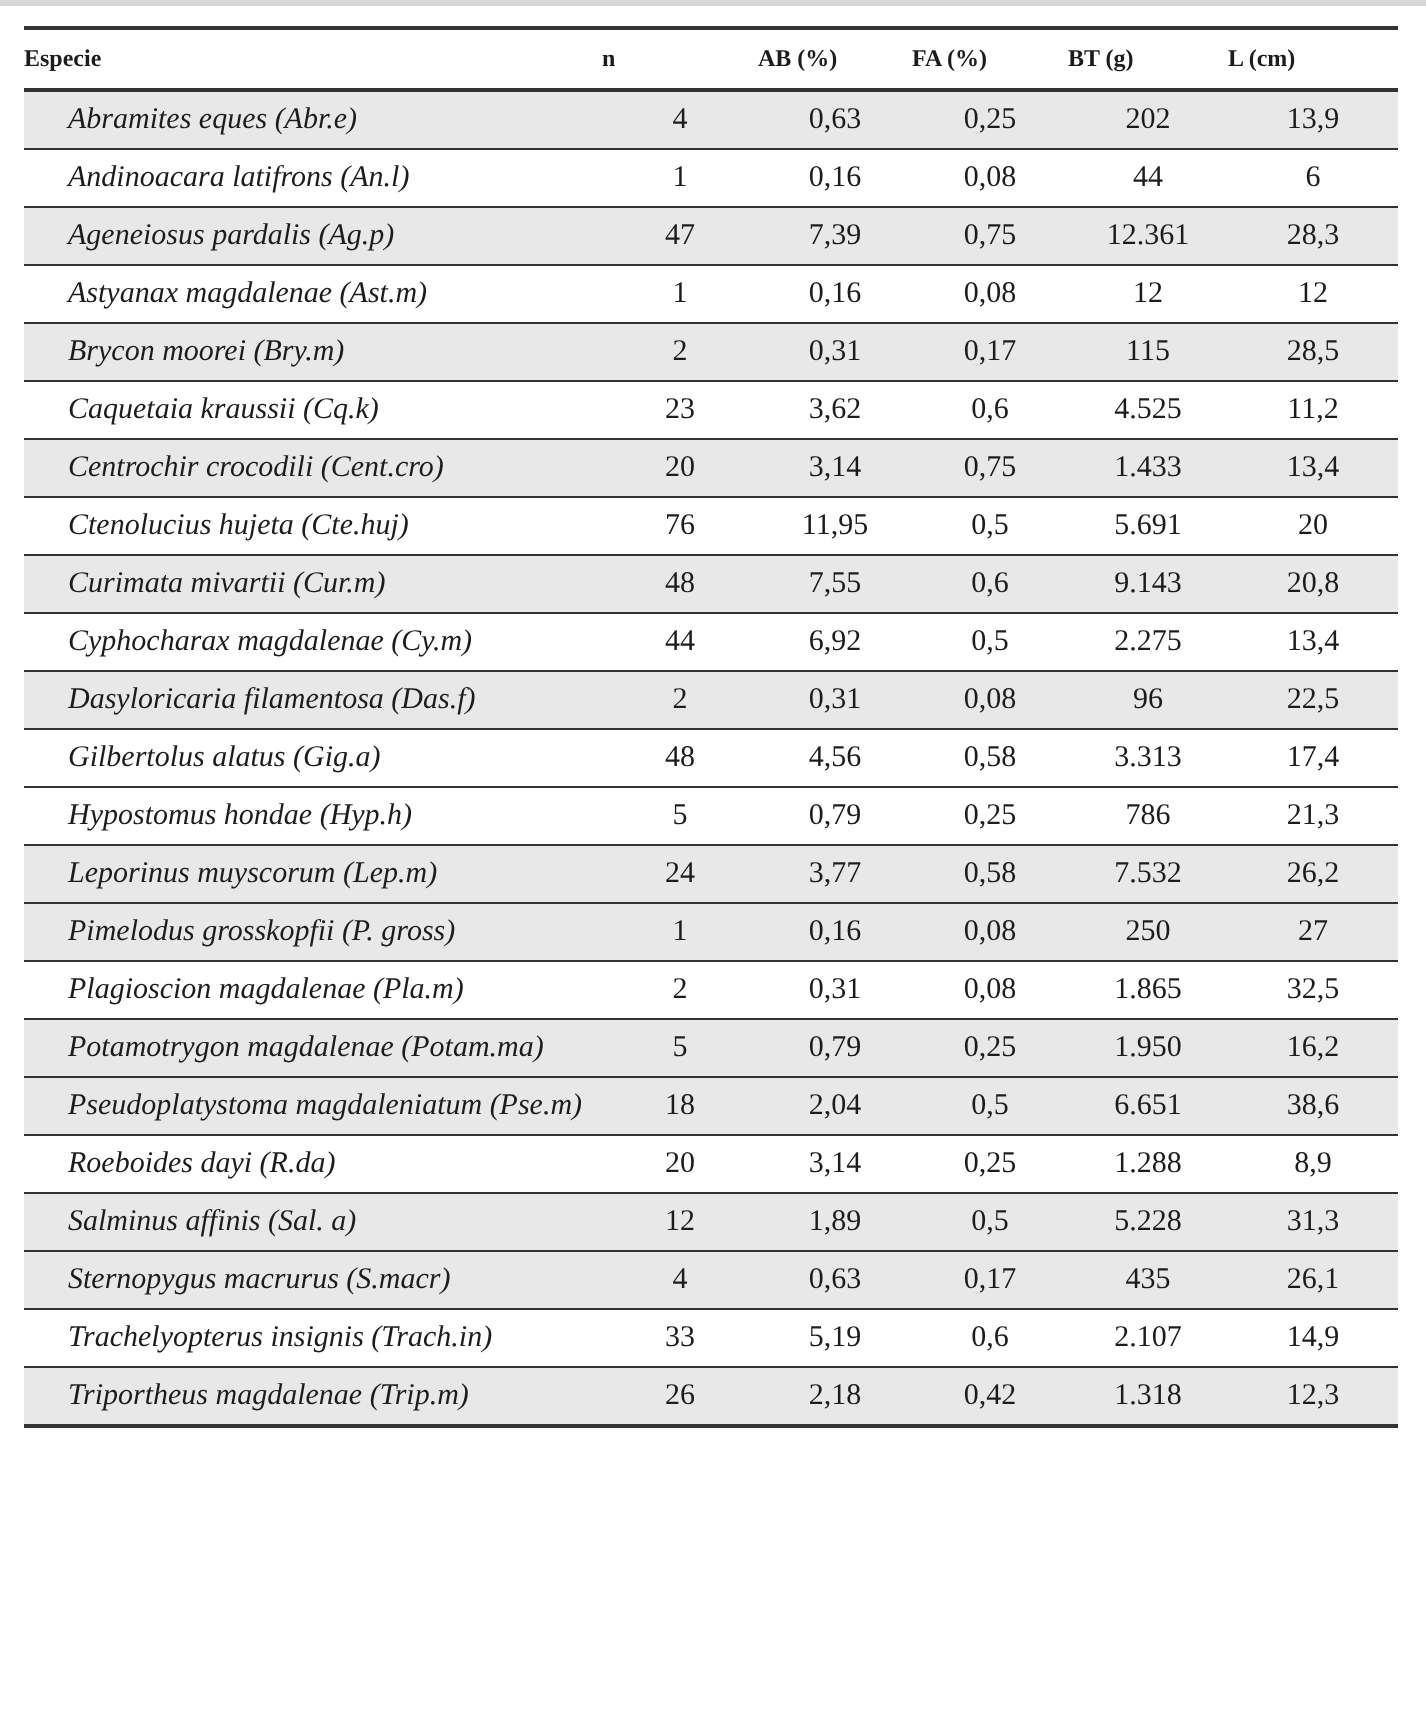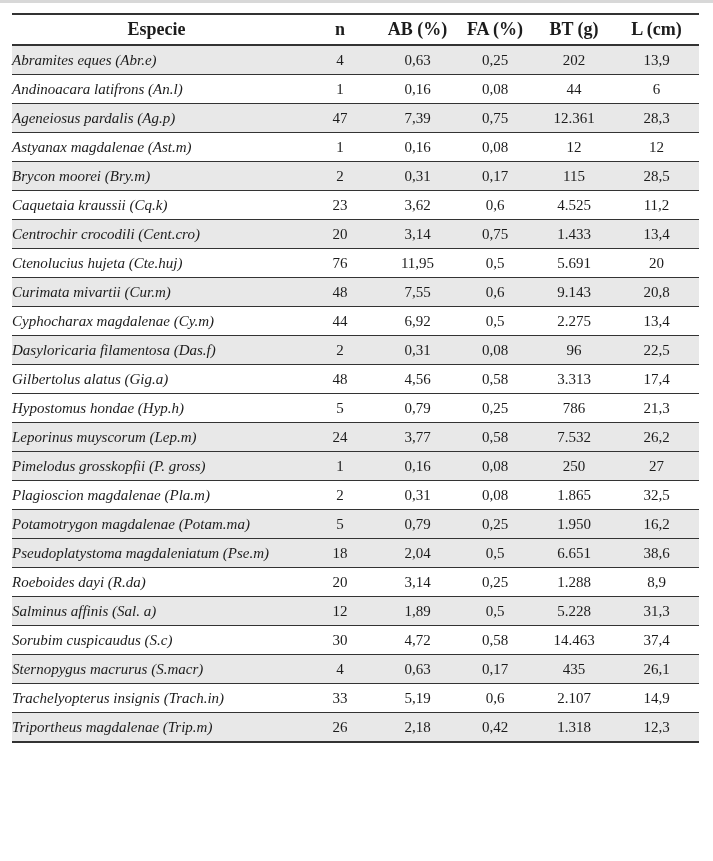--- a/index.html
+++ b/index.html
@@ -28,24 +28,24 @@
     top: 13px;
     left: 12px;
     width: 687px;
     border-collapse: collapse;
     table-layout: fixed;
     border-top: 2px solid #333333;
     border-bottom: 2px solid #333333;
   }
   thead th {
     font-weight: bold;
-    font-size: 18px;
+    font-size: 12px;
     height: 29px;
     padding: 0;
-    text-align: center;
+    text-align: left;
     border-bottom: 2px solid #333333;
     vertical-align: middle;
     white-space: nowrap;
     margin-top: 38px;
   }
   tbody tr {
     border-top: 1.4px solid #333333;
   }
   tbody tr.stripe {
     background: #e8e8e8;
@@ -53,20 +53,21 @@
   tbody td {
     font-size: 15px;
     height: 28px;
     padding: 0;
     text-align: center;
     vertical-align: middle;
     white-space: nowrap;
   }
   tbody td.species {
     text-align: left;
+    padding-left: 22px;
     font-style: italic;
   }
 </style>
 </head>
 <body>
 
 <div class="top-edge-line"></div>
 
 <table class="species-table">
   <colgroup>
@@ -241,28 +242,20 @@
         <td>8,9</td>
       </tr>
       <tr class="stripe">
         <td class="species">Salminus affinis (Sal. a)</td>
         <td>12</td>
         <td>1,89</td>
         <td>0,5</td>
         <td>5.228</td>
         <td>31,3</td>
       </tr>
-      <tr>
-        <td class="species">Sorubim cuspicaudus (S.c)</td>
-        <td>30</td>
-        <td>4,72</td>
-        <td>0,58</td>
-        <td>14.463</td>
-        <td>37,4</td>
-      </tr>
       <tr class="stripe">
         <td class="species">Sternopygus macrurus (S.macr)</td>
         <td>4</td>
         <td>0,63</td>
         <td>0,17</td>
         <td>435</td>
         <td>26,1</td>
       </tr>
       <tr>
         <td class="species">Trachelyopterus insignis (Trach.in)</td>

